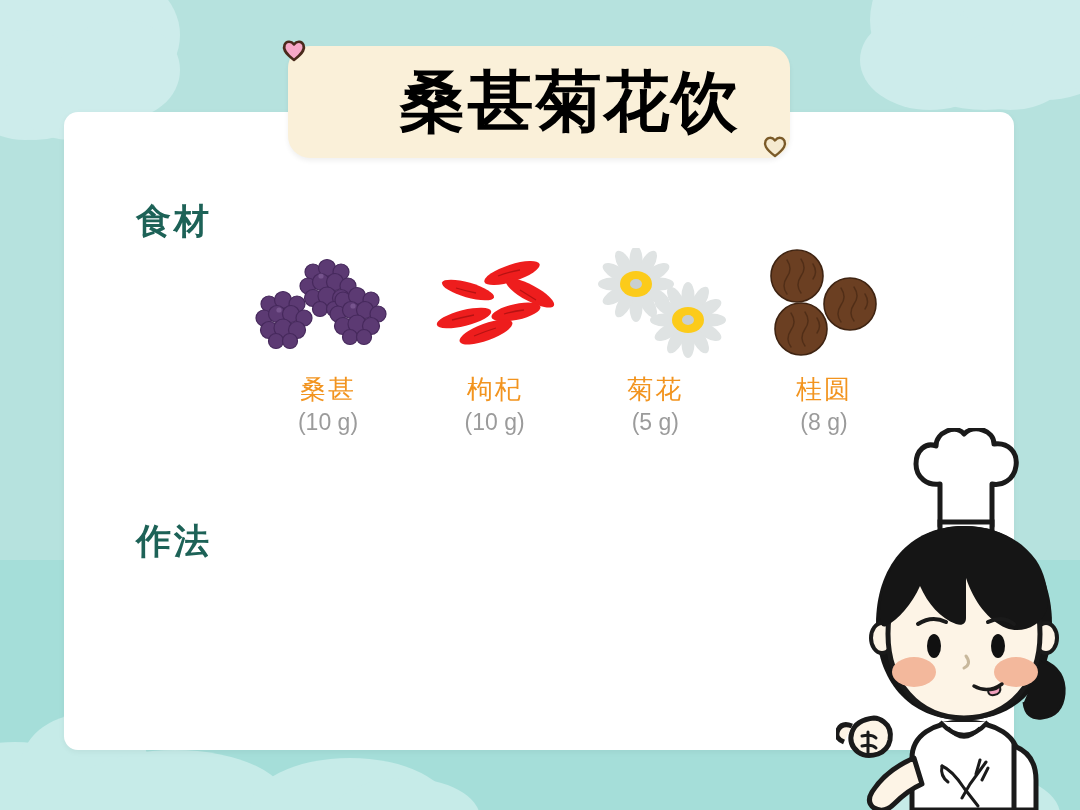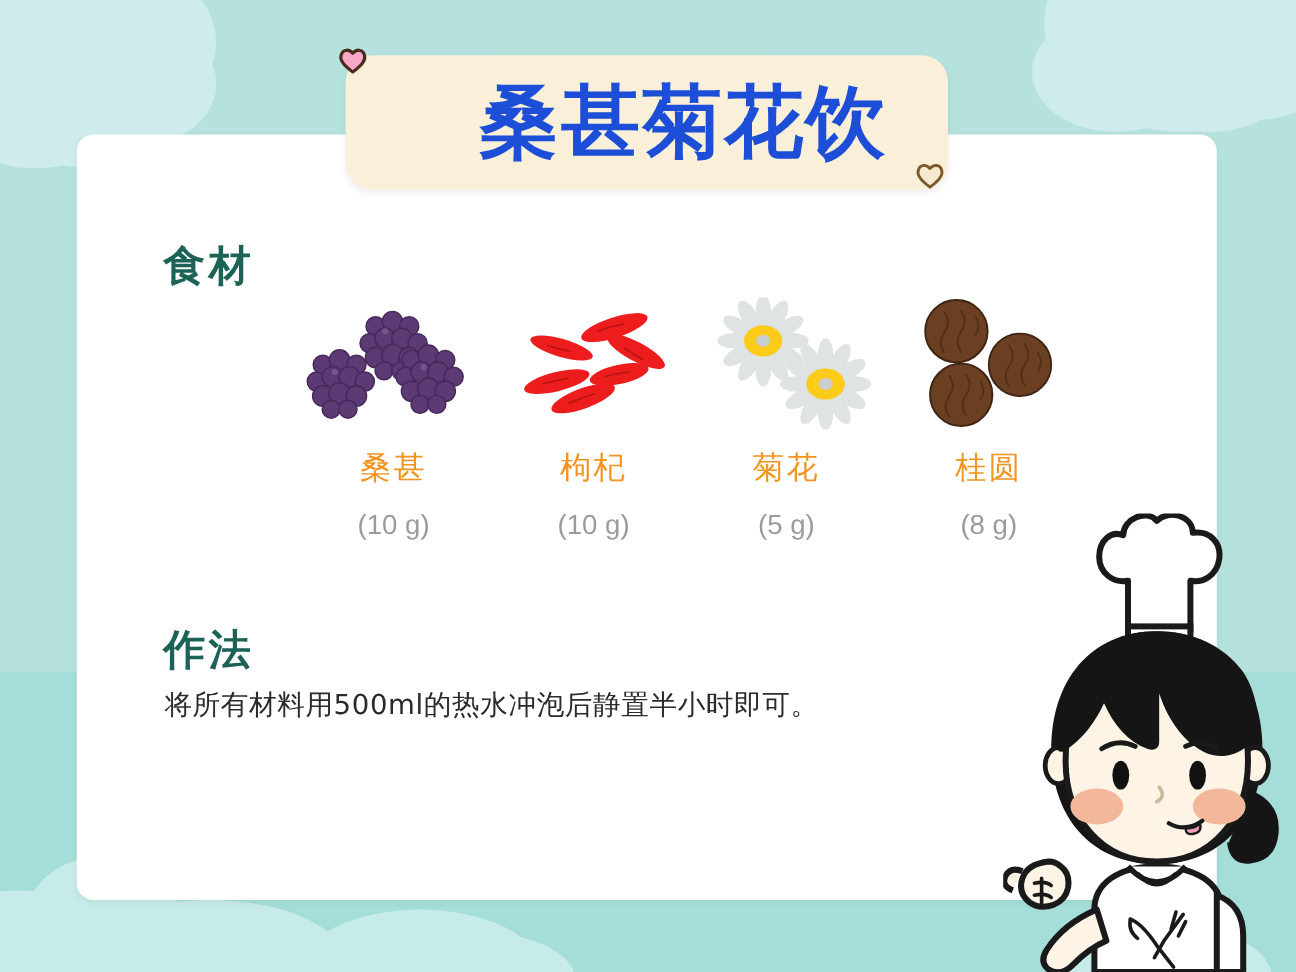--- a/index.html
+++ b/index.html
@@ -26,21 +26,21 @@
   
   .banner{
     position:absolute;left:288px;top:46px;width:502px;height:112px;
     background:#faf0d9;border-radius:22px;
     box-shadow:0 3px 5px rgba(0,0,0,.06);
   }
   .banner-title{
     position:absolute;left:0;top:0;width:563px;height:112px;
     display:flex;align-items:center;justify-content:center;
     font-family:"DejaVu Sans","Liberation Sans",sans-serif;
-    font-size:66px;font-weight:bold;color:#1d4ed8;
+    font-size:66px;font-weight:bold;color:#000000;
     letter-spacing:2px;line-height:1;
     white-space:nowrap;
   }
   .heart{position:absolute;width:26px;height:24px;}
   .heart-pink{left:281px;top:38px;}
   .heart-cream{left:762px;top:134px;}
 
   
   .sec-head{
     position:absolute;
@@ -61,21 +61,21 @@
   .ing-row{position:absolute;left:248px;top:248px;width:660px;height:210px;
            display:flex;justify-content:space-between;}
   .ing{width:160px;display:flex;flex-direction:column;align-items:center;}
   .ing-art{width:150px;height:110px;position:relative;}
   .ing-name{
     margin-top:14px;
     font-family:Liberation Sans, sans-serif;
     font-size:26px;color:#f2941f;letter-spacing:2px;white-space:nowrap;
   }
   .ing-amt{
-    margin-top:17px;
+    margin-top:2px;
     font-family:"Liberation Sans","DejaVu Sans",sans-serif;
     font-size:23px;color:#9b9b9b;white-space:nowrap;
   }
   .ing:nth-child(3) .ing-name,.ing:nth-child(3) .ing-amt{transform:translateX(-6px);}
   .ing:nth-child(4) .ing-name,.ing:nth-child(4) .ing-amt{transform:translateX(-4px);}
 
   
   .chef{position:absolute;left:836px;top:428px;width:250px;height:382px;}
 </style>
 </head>
@@ -115,21 +115,20 @@
 
   <svg class="heart heart-pink" viewBox="0 0 26 24">
     <path d="M13 22 C3 14.5 2 10.5 3.6 6.8 C5.2 3.2 9.9 2.6 13 6.4 C16.1 2.6 20.8 3.2 22.4 6.8 C24 10.5 23 14.5 13 22 Z" fill="#f7a8c8" stroke="#4a2a1c" stroke-width="2.6" stroke-linejoin="round"></path>
   </svg>
   <svg class="heart heart-cream" viewBox="0 0 26 24">
     <path d="M13 22 C3 14.5 2 10.5 3.6 6.8 C5.2 3.2 9.9 2.6 13 6.4 C16.1 2.6 20.8 3.2 22.4 6.8 C24 10.5 23 14.5 13 22 Z" fill="#f5ead0" stroke="#7a5a28" stroke-width="2.4" stroke-linejoin="round"></path>
   </svg>
 
   <div class="sec-head" id="head-ingredients">食材</div>
   <div class="sec-head" id="head-method">作法</div>
-  <div class="method-text">将所有材料用500ml的热水冲泡后静置半小时即可。</div>
 
   <div class="ing-row">
 
     <div class="ing">
       <div class="ing-art">
         <svg viewBox="0 0 150 110" width="150" height="110">
           <g fill="#5c3a73" stroke="#46295c" stroke-width="1.2">
             <g transform="translate(52,14)">
               <circle cx="8" cy="10" r="8"></circle>
                 <circle cx="22" cy="6" r="8.5"></circle>

